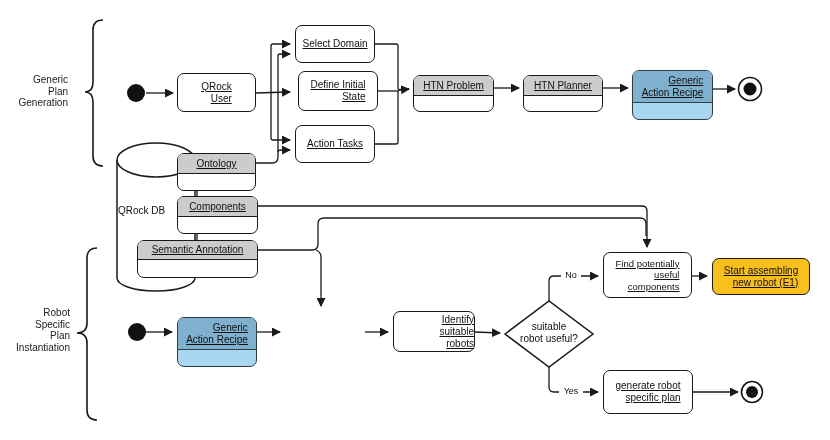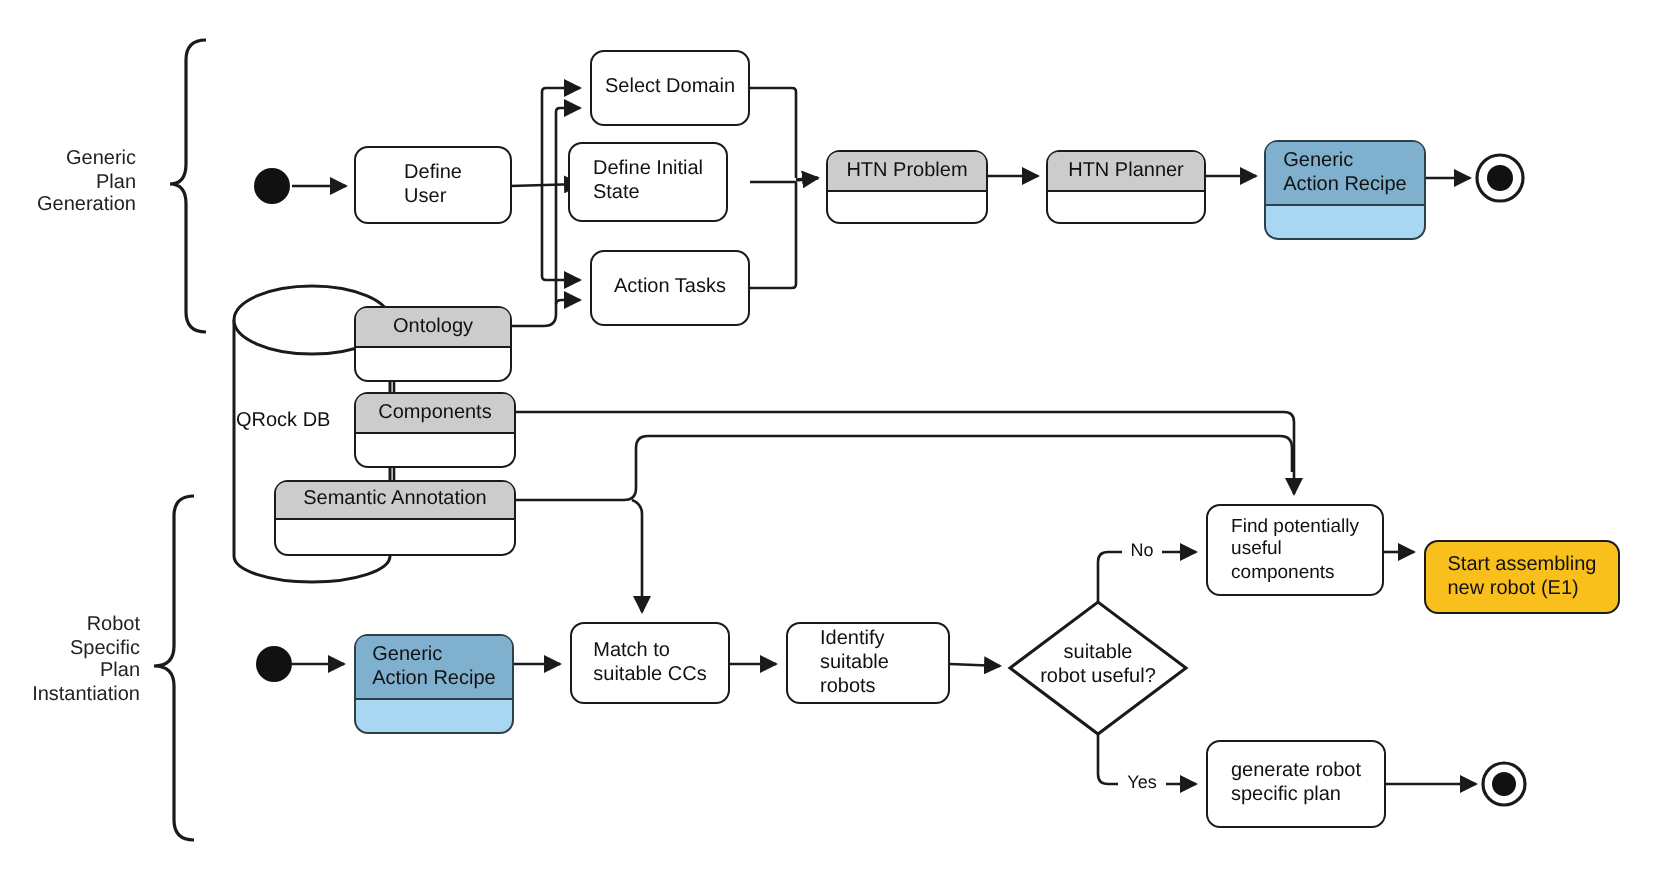--- a/index.html
+++ b/index.html
@@ -9,21 +9,21 @@
   }
   #wires { position:absolute; left:0; top:0; }
   .edge { fill:none; stroke:var(--line,#1a1a1a); stroke-width:1.3; }
   .edge.bold { stroke-width:1.8; }
   .shape { fill:#ffffff; stroke:var(--line,#1a1a1a); stroke-width:1.5; }
   .brace { fill:none; stroke:var(--line,#1a1a1a); stroke-width:1.6; }
 
   .node {
     position:absolute; box-sizing:border-box; background:#fff;
     border:1.5px solid var(--line,#1a1a1a); border-radius:7px;
-    font-size:10px; line-height:12px; text-align:left;
+    font-size:10px; line-height:12px; text-align:right;text-decoration:underline;
   }
   .node.single { display:flex; align-items:center; justify-content:center; }
   .node .hd {
     box-sizing:border-box; width:100%;
     border-bottom:1.5px solid var(--line,#1a1a1a);
     background:var(--gray-header,#ccc);
     border-radius:5px 5px 0 0;
     display:flex; align-items:center; justify-content:center;
   }
   .node.blue { background:var(--blue-body,#a9d6f0); border-color:#2e3f4a; }
@@ -115,28 +115,28 @@
     <div>Instantiation</div>
   </div>
 
   <div class="dblabel" style="left:118px;top:205px;">QRock DB</div>
 
   <div class="elabel" style="left:561px;top:271px;width:18px;">No</div>
   <div class="elabel" style="left:559px;top:387px;width:22px;">Yes</div>
 
   <div class="node single" style="left:177px;top:73px;width:79px;height:39px;">
     <div>
-        <div>Define</div>
+        <div>QRock</div>
         <div>User</div>
       </div>
   </div>
   <div class="node single" style="left:295px;top:25px;width:80px;height:38px;">
     <div>Select Domain</div>
   </div>
-  <div class="node single" style="left:284px;top:71px;width:80px;height:40px;">
+  <div class="node single" style="left:298px;top:71px;width:80px;height:40px;">
     <div>
         <div>Define Initial</div>
         <div>State</div>
       </div>
   </div>
   <div class="node single" style="left:295px;top:125px;width:80px;height:38px;">
     <div>Action Tasks</div>
   </div>
   <div class="node two" style="left:413px;top:75px;width:81px;height:37px;">
     <div class="hd" style="height:20px;">
@@ -174,44 +174,38 @@
   </div>
 
   <div class="node two blue" style="left:177px;top:317px;width:80px;height:50px;">
     <div class="hd" style="height:32px;">
       <div>
           <div>Generic</div>
           <div>Action Recipe</div>
         </div>
     </div>
   </div>
-  <div class="node single" style="left:285px;top:311px;width:80px;height:41px;">
-    <div>
-        <div>Match to</div>
-        <div>suitable CCs</div>
-      </div>
-  </div>
   <div class="node single" style="left:393px;top:311px;width:82px;height:41px;padding-left:16px;">
     <div>
         <div>Identify</div>
         <div>suitable robots</div>
       </div>
   </div>
   <div class="dtext" style="left:505px;top:321px;width:88px;">
     <div>suitable</div>
     <div>robot useful?</div>
   </div>
   <div class="node single small" style="left:603px;top:252px;width:89px;height:46px;">
     <div>
       <div>Find potentially</div>
       <div>useful</div>
       <div>components</div>
     </div>
   </div>
-  <div class="node single orange" style="left:712px;top:258px;width:98px;height:37px;margin-top:12px;">
+  <div class="node single orange" style="left:712px;top:258px;width:98px;height:37px;">
     <div>
         <div>Start assembling</div>
         <div>new robot (E1)</div>
       </div>
   </div>
   <div class="node single" style="left:603px;top:370px;width:90px;height:44px;">
     <div>
         <div>generate robot</div>
         <div>specific plan</div>
       </div>

